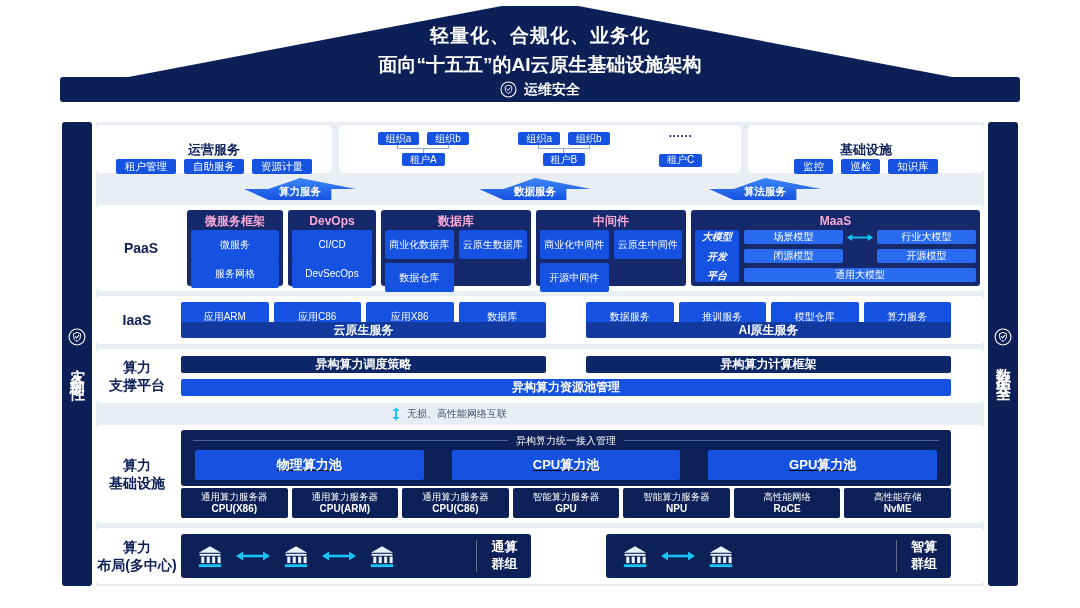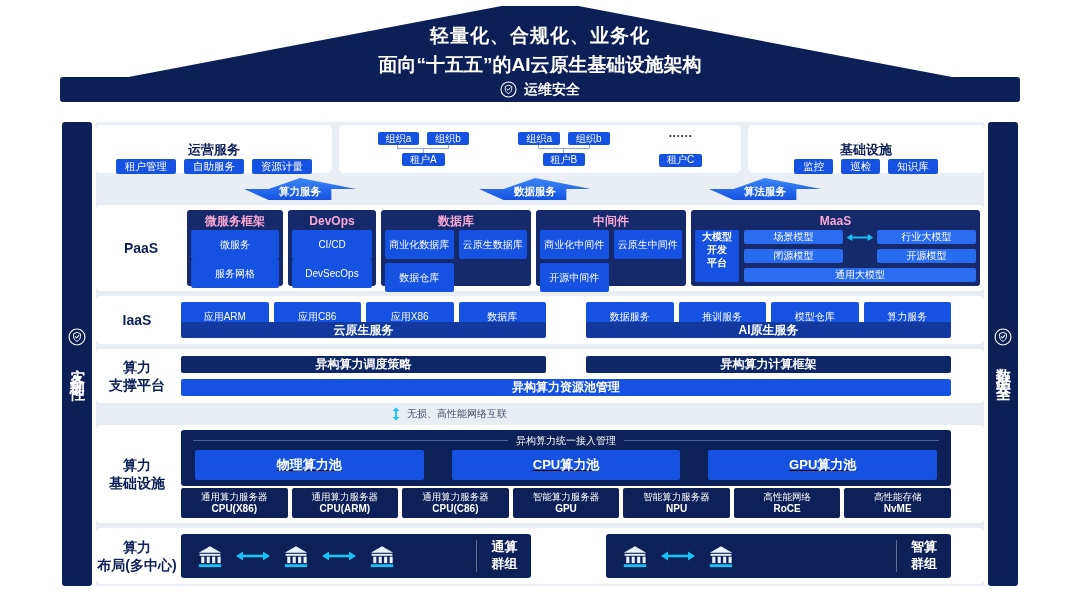--- a/index.html
+++ b/index.html
@@ -71,21 +71,21 @@
   .grp-t { color:#f9a8d4; font-weight:bold; font-size:12px; text-align:center; height:16px;
     line-height:14px; flex:none; }
   .grp-body { flex:1; display:flex; flex-direction:column; justify-content:space-evenly; }
   .g-micro { width:96px; } .g-devops { width:88px; }
   .g-db,.g-mw { width:150px; }
   .g-maas { flex:1; }
   .grid2 { flex:1; display:grid; grid-template-columns:1fr 1fr; gap:4px 5px; align-content:space-evenly; }
   .maas-body { flex:1; display:flex; gap:5px; }
   .platform { width:44px; background:#1552e2; border-radius:2px; color:#fff; font-size:10px;
     font-weight:bold; display:flex; flex-direction:column; align-items:center;
-    justify-content:flex-start; line-height:1.3; }
+    justify-content:space-between; line-height:1.3;font-style:italic; }
   .maas-grid { flex:1; display:grid; grid-template-columns:1fr 34px 1fr; gap:4px 0;
     align-content:space-between; }
   .span-all { grid-column:1/4; }
   .harrow,.cell-gap { display:flex; align-items:center; justify-content:center; }
 
   
   .iaas { height:48px; display:flex; padding:6px 4px 6px 0; }
   .content { margin-left:3px; }
   .half { width:365px; display:flex; flex-direction:column; justify-content:space-between; }
   .flexrow { display:flex; }

